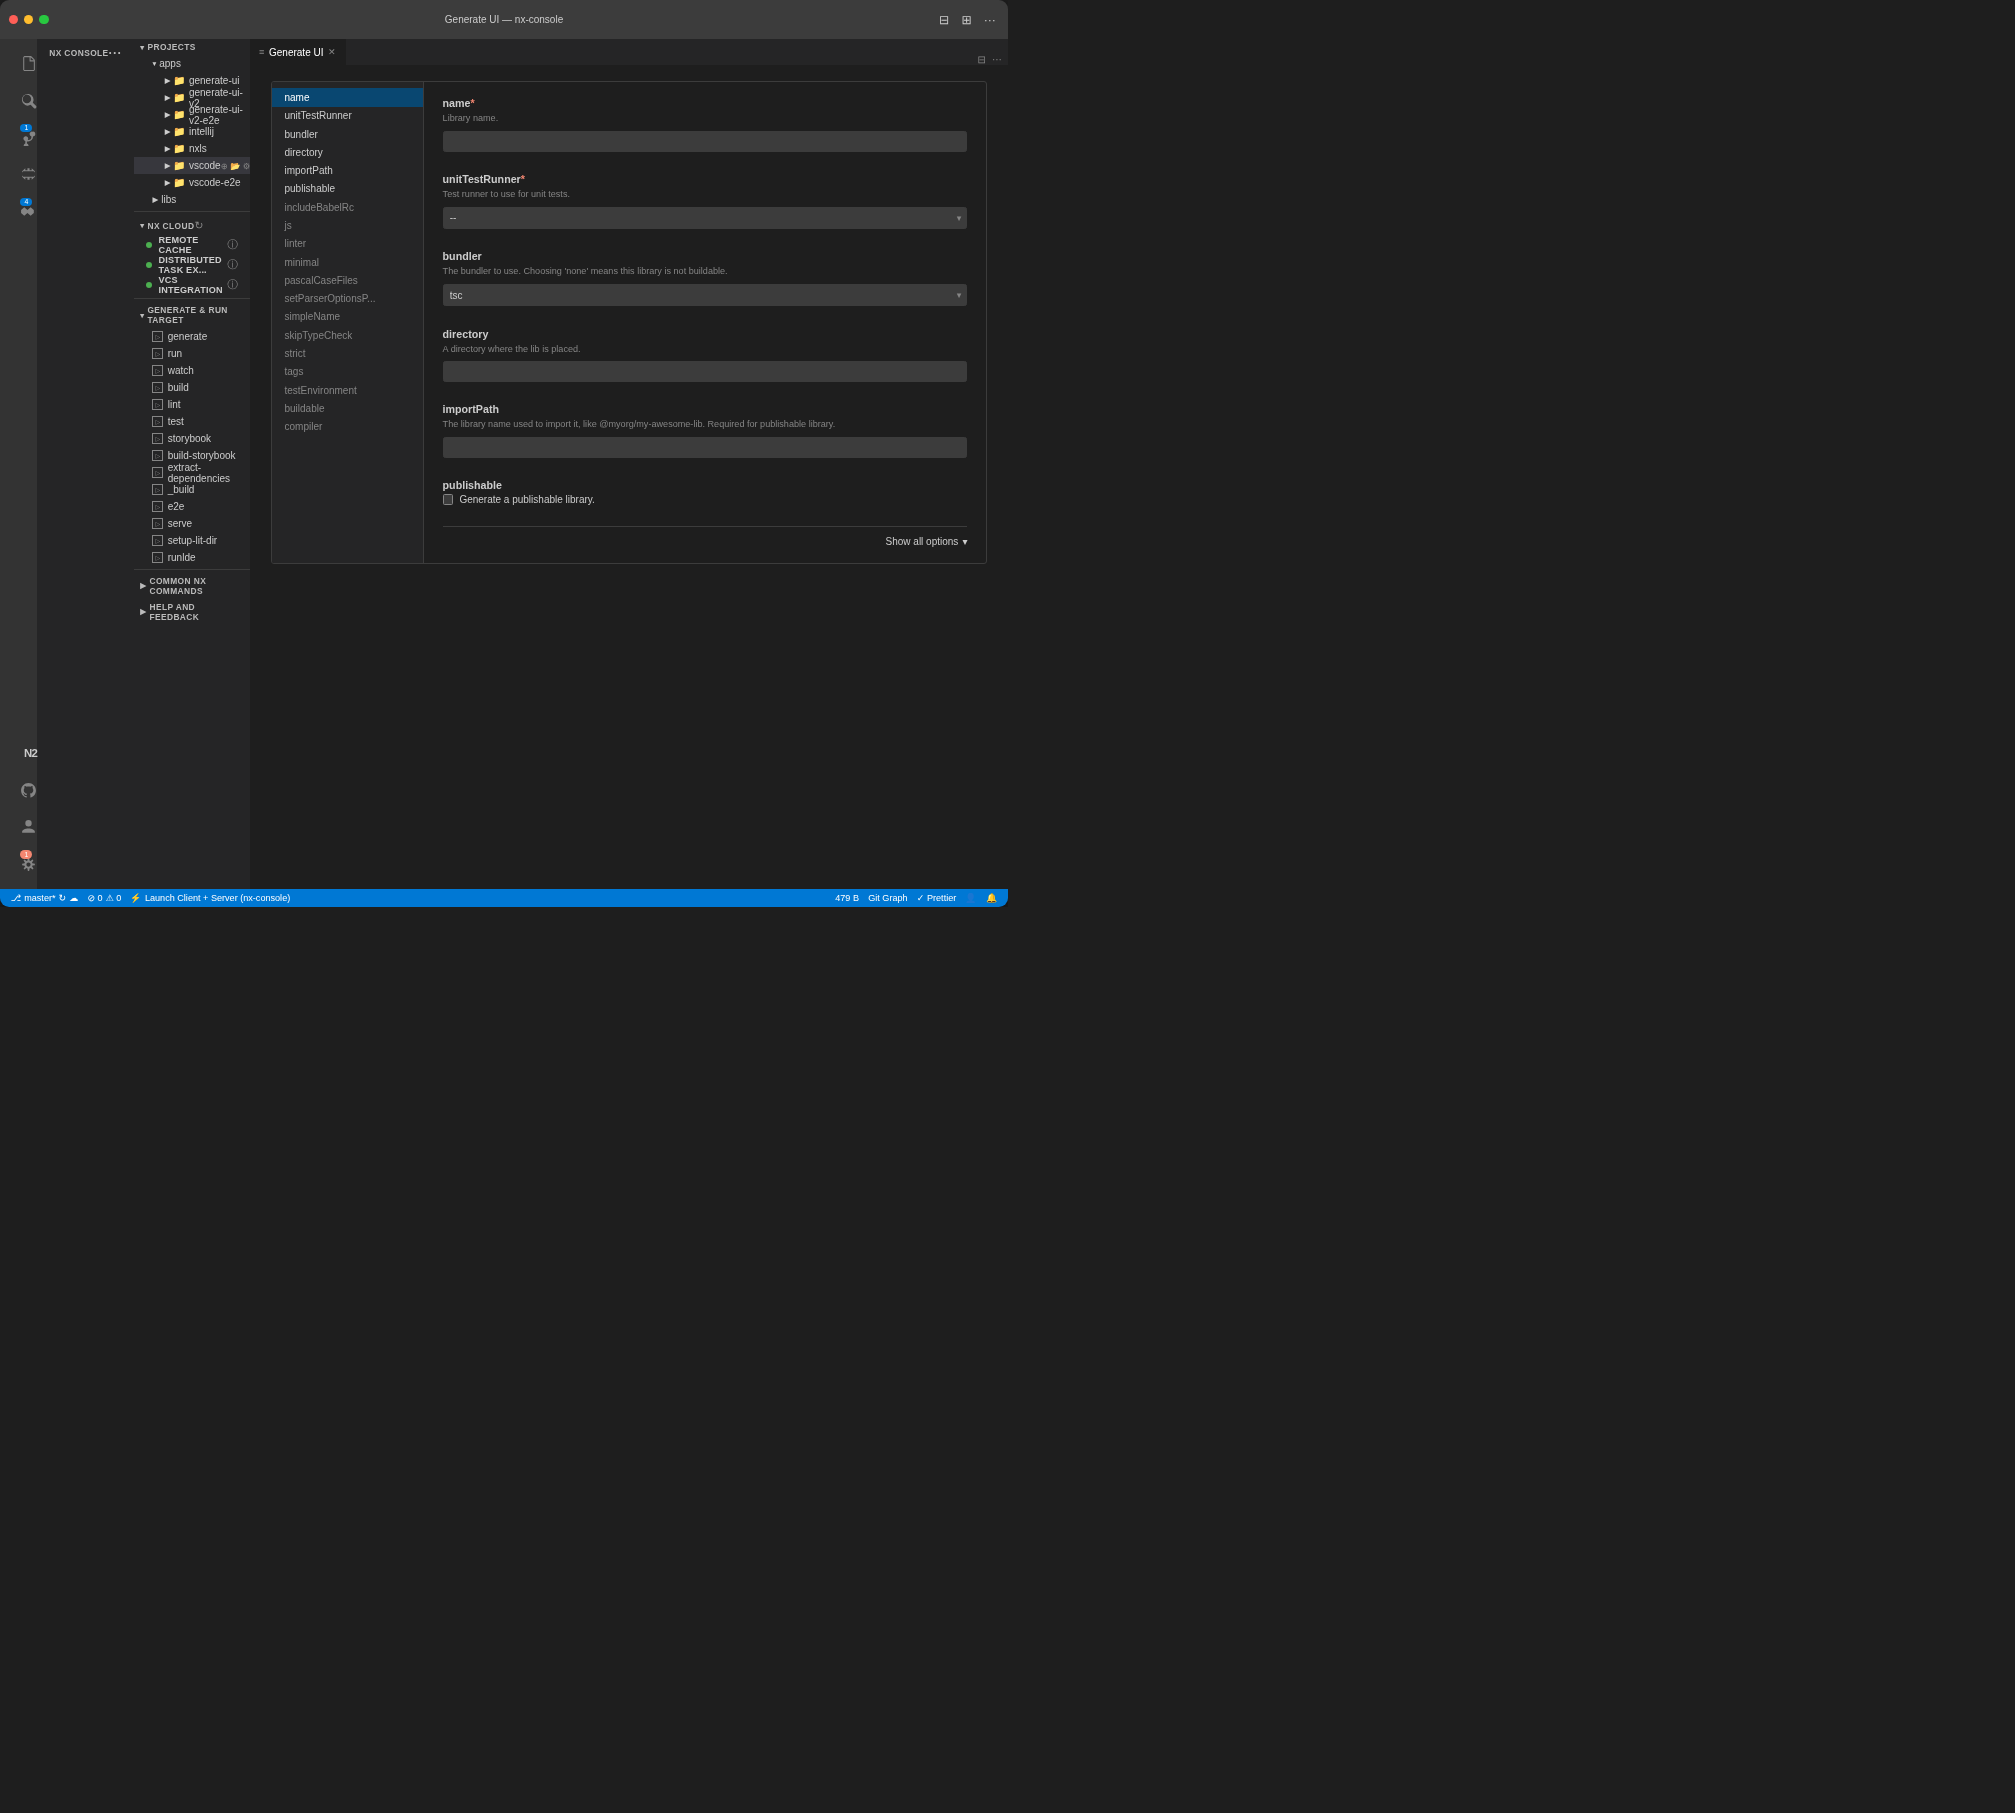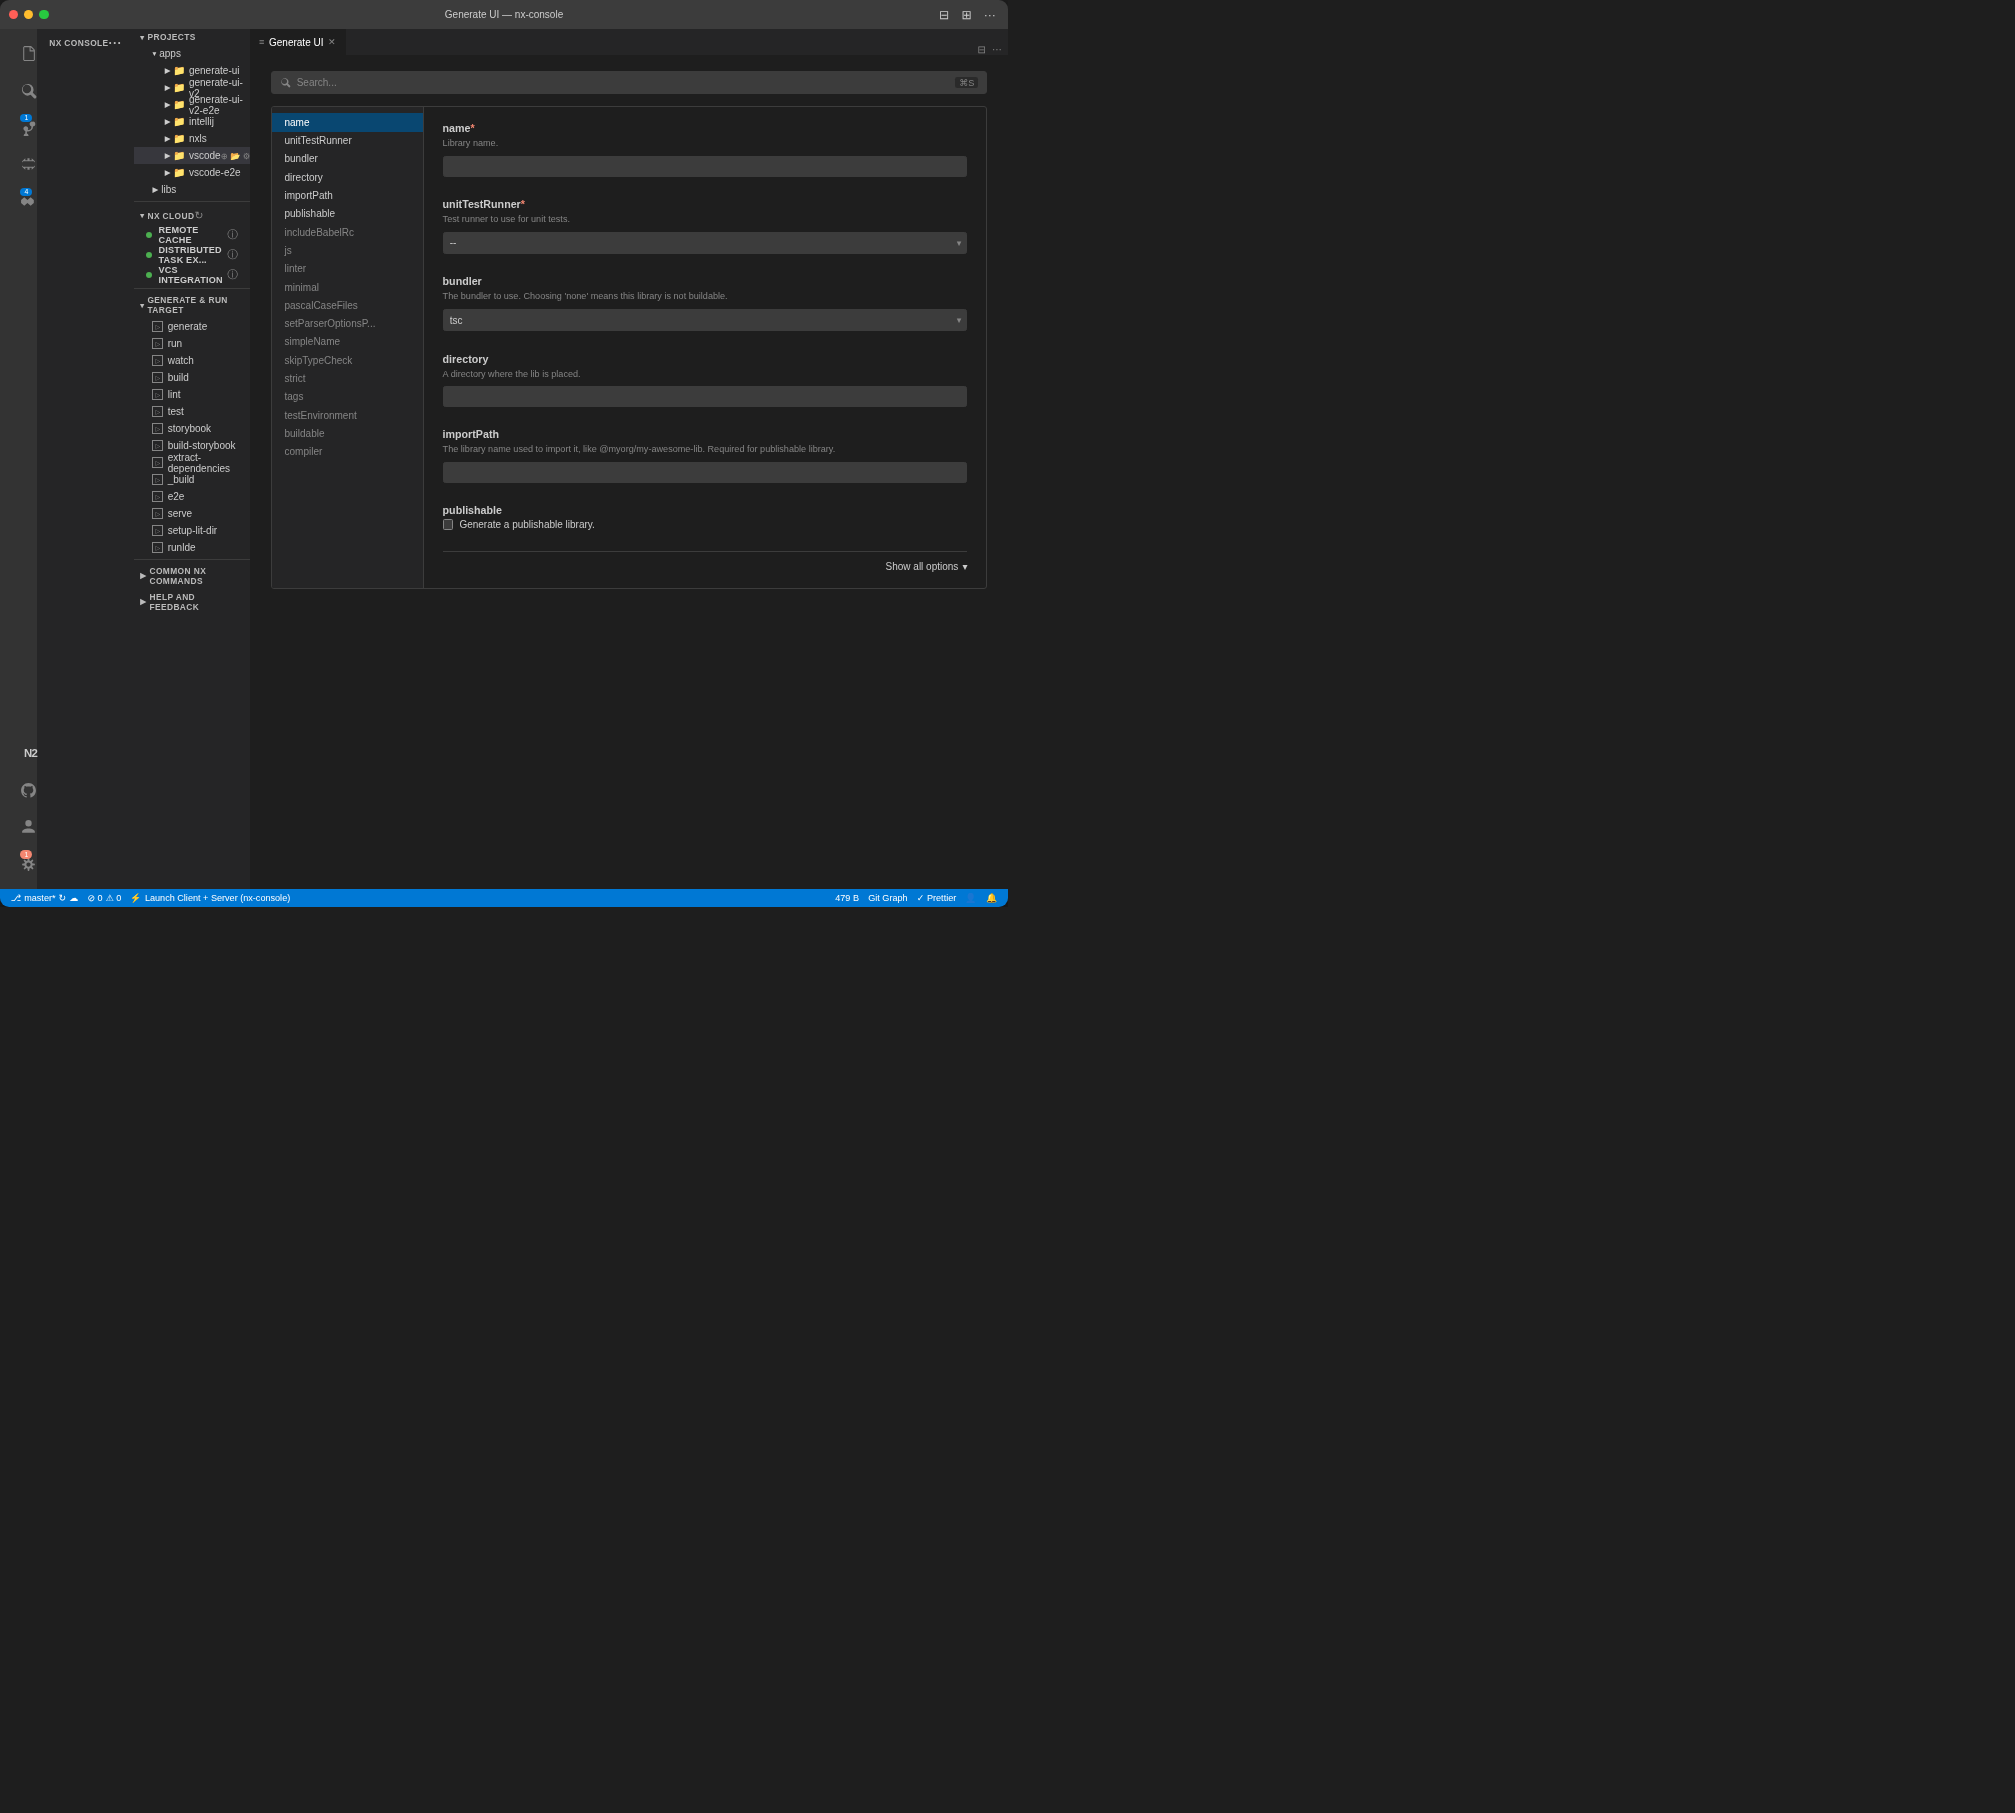--- a/index.html
+++ b/index.html
@@ -19,21 +19,21 @@
       height: 907px;
       border-radius: 9.1px;
       overflow: hidden;
       display: flex;
       flex-direction: column;
       box-shadow: 0 15.2px 46px rgba(0,0,0,0.5);
     }
 
     .titlebar {
       background: #3c3c3c;
-      height: 29px;
+      height: 39px;
       display: flex;
       align-items: center;
       padding: 0 9.1px;
       flex-shrink: 0;
       position: relative;
     }
     .traffic-lights {
       display: flex;
       gap: 6.1px;
       align-items: center;
@@ -776,27 +776,20 @@
         </div>
         <div class="tab-bar-actions">
           <span style="cursor:pointer; color:#858585;">⊟</span>
           <span style="cursor:pointer; color:#858585;">···</span>
         </div>
       </div>
 
       <div class="generate-panel">
 
 
-        <div class="search-bar">
-          <svg width="10.7" height="10.7" viewBox="0 0 16 16" fill="#858585">
-              <path d="M15.25 13.19l-3.18-3.18a5.5 5.5 0 1 0-2.07 2.07l3.18 3.18a1.5 1.5 0 0 0 2.07-2.07zM6.5 10.5a4 4 0 1 1 0-8 4 4 0 0 1 0 8z"></path>
-            </svg>
-          <input type="text" placeholder="Search..." style="">
-          <span class="search-kbd">⌘S</span>
-        </div>
 
         <div class="form-layout">
 
           <div class="form-nav">
             <div class="form-nav-item active">name</div>
             <div class="form-nav-item">unitTestRunner</div>
             <div class="form-nav-item">bundler</div>
             <div class="form-nav-item">directory</div>
             <div class="form-nav-item">importPath</div>
             <div class="form-nav-item">publishable</div>

